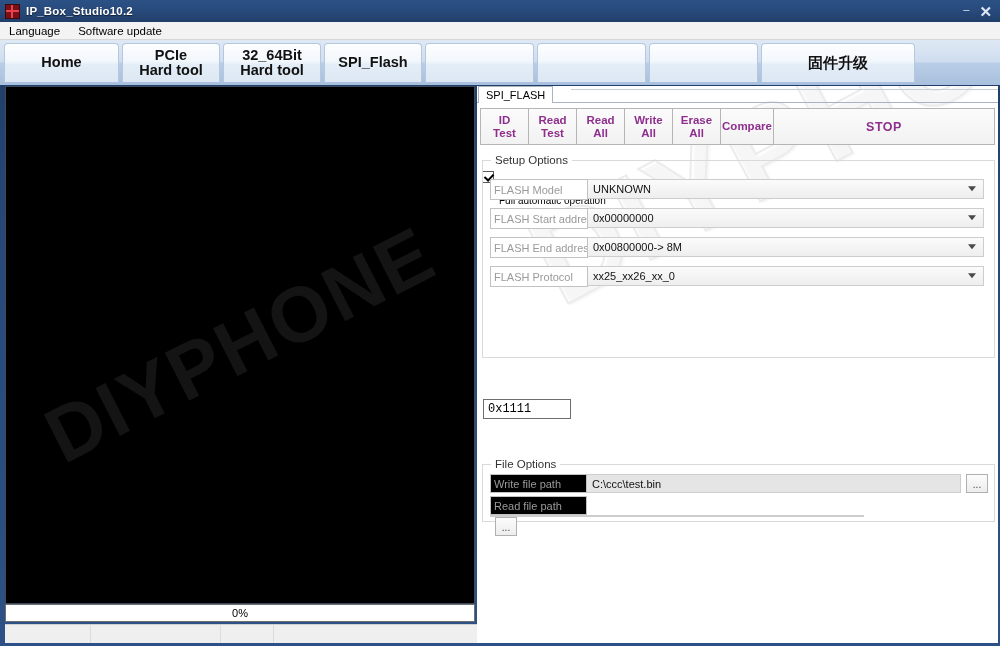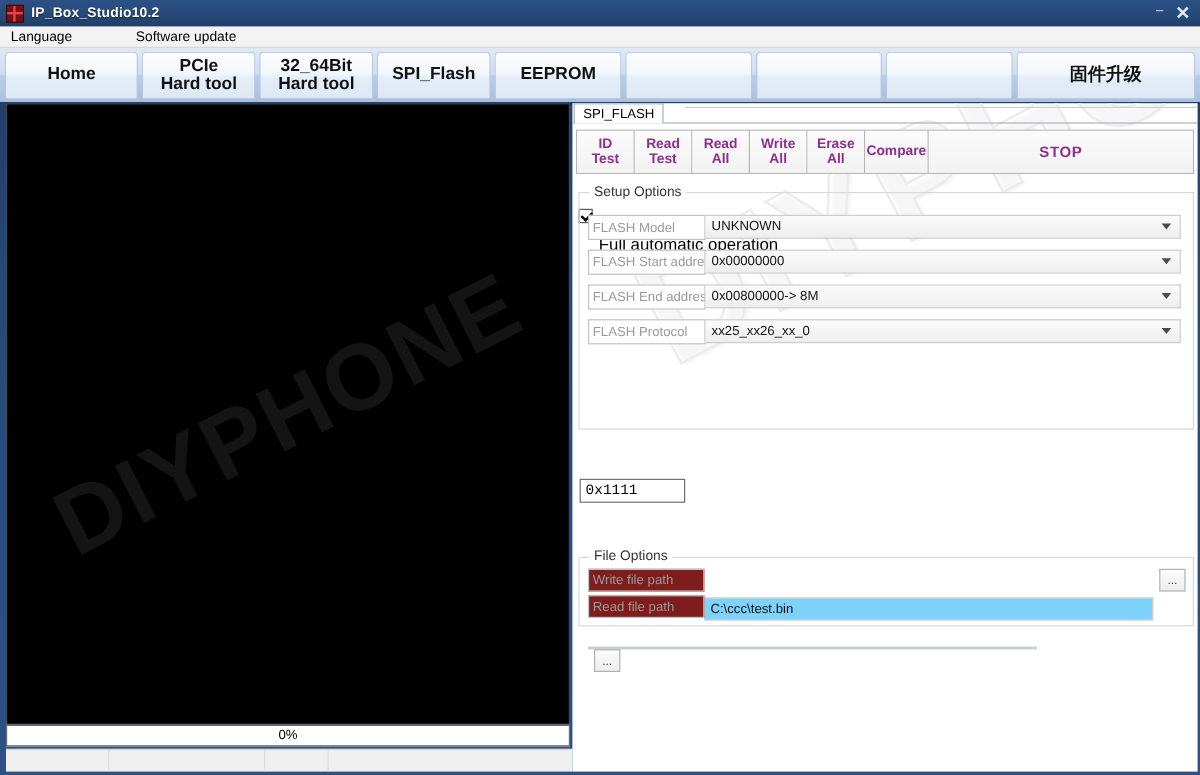--- a/index.html
+++ b/index.html
@@ -50,21 +50,20 @@
   .win-btn.min{ font-size:11px; position:relative; top:-2px; }
   .win-btn.close{ font-size:15px; font-weight:bold; }
 
   
   .menubar{
     position:absolute; left:0; top:22px; width:1000px; height:18px;
     background:#f3f3f3;
     border-bottom:1px solid #d7d7d7;
     display:flex; align-items:center;
     box-sizing:border-box;
-    gap:35px;
   }
   .menu-item{
     font-size:11.5px; color:#000; padding:0 9px; line-height:18px;
     white-space:nowrap;
   }
 
   
   .ribbon{
     position:absolute; left:0; top:40px; width:1000px; height:45px;
     background: linear-gradient(180deg,#dfe9f5 0%, #cfddef 48%, #b9cde6 52%, #a8c0de 100%);
@@ -228,21 +227,21 @@
     width:12px; height:12px; background:#fff;
     border:1px solid #5a5a5a; box-sizing:border-box;
     position:relative; flex:none;
   }
   .chk::after{
     content:""; position:absolute; left:3px; top:0px;
     width:4px; height:7px;
     border:solid #000; border-width:0 2px 2px 0;
     transform:rotate(43deg);
   }
-  .chk-label{ font-size:14px; color:#000;margin-top:47px; }
+  .chk-label{ font-size:10px; color:#000;margin-top:47px; }
 
   
   .group{
     position:absolute;
     border:1px solid #d9d9d9;
     box-sizing:border-box;
   }
   .group-title{
     position:absolute; top:-7px; left:8px;
     background:#ffffff; padding:0 4px;
@@ -300,31 +299,31 @@
   }
 
   
   .file-row{
     position:absolute; left:7px; height:19px;
     display:flex; align-items:stretch;
   }
   .fr-label{
     width:97px; height:19px;
     border:1px solid #c2c2c2; box-sizing:border-box;
-    background:#7f1d1d; font-size:11px; color:#9a9a9a;
+    background:#000000; font-size:11px; color:#9a9a9a;
     display:flex; align-items:center; padding-left:3px;
     flex:none; white-space:nowrap;
   }
   .fr-input{
     width:374px; height:19px;
     border:1px solid #cdcdcd; border-left:none;
-    box-sizing:border-box; background:#7dd3fc;
+    box-sizing:border-box; background:#e5e5e5;
     font-size:11px; color:#111;
     display:flex; align-items:center; padding-left:5px;
-    white-space:nowrap; overflow:hidden;margin-top:24px;
+    white-space:nowrap; overflow:hidden;
   }
   .fr-browse{
     width:22px; height:19px; margin-left:5px;
     border:1px solid #b0b0b0; box-sizing:border-box;
     background: linear-gradient(180deg,#fcfcfc 0%, #ededed 100%);
     font-size:10px; color:#444;
     display:flex; align-items:flex-end; justify-content:center;
     padding-bottom:2px;
     flex:none;
   }
@@ -348,21 +347,20 @@
     <div class="menu-item">Software update</div>
   </div>
 
   <div class="ribbon">
     <div class="rib-tab t-home">Home</div>
     <div class="rib-tab t-pcie">PCIe
 Hard tool</div>
     <div class="rib-tab t-3264">32_64Bit
 Hard tool</div>
     <div class="rib-tab t-spi">SPI_Flash</div>
-    <div class="rib-tab t-eeprom">EEPROM</div>
     <div class="rib-tab t-blank"></div>
     <div class="rib-tab t-blank"></div>
     <div class="rib-tab t-blank"></div>
     <div class="rib-tab t-fw">固件升级</div>
   </div>
 
   <div class="left-panel">
     <div class="left-wm">DIYPHONE</div>
   </div>
 

